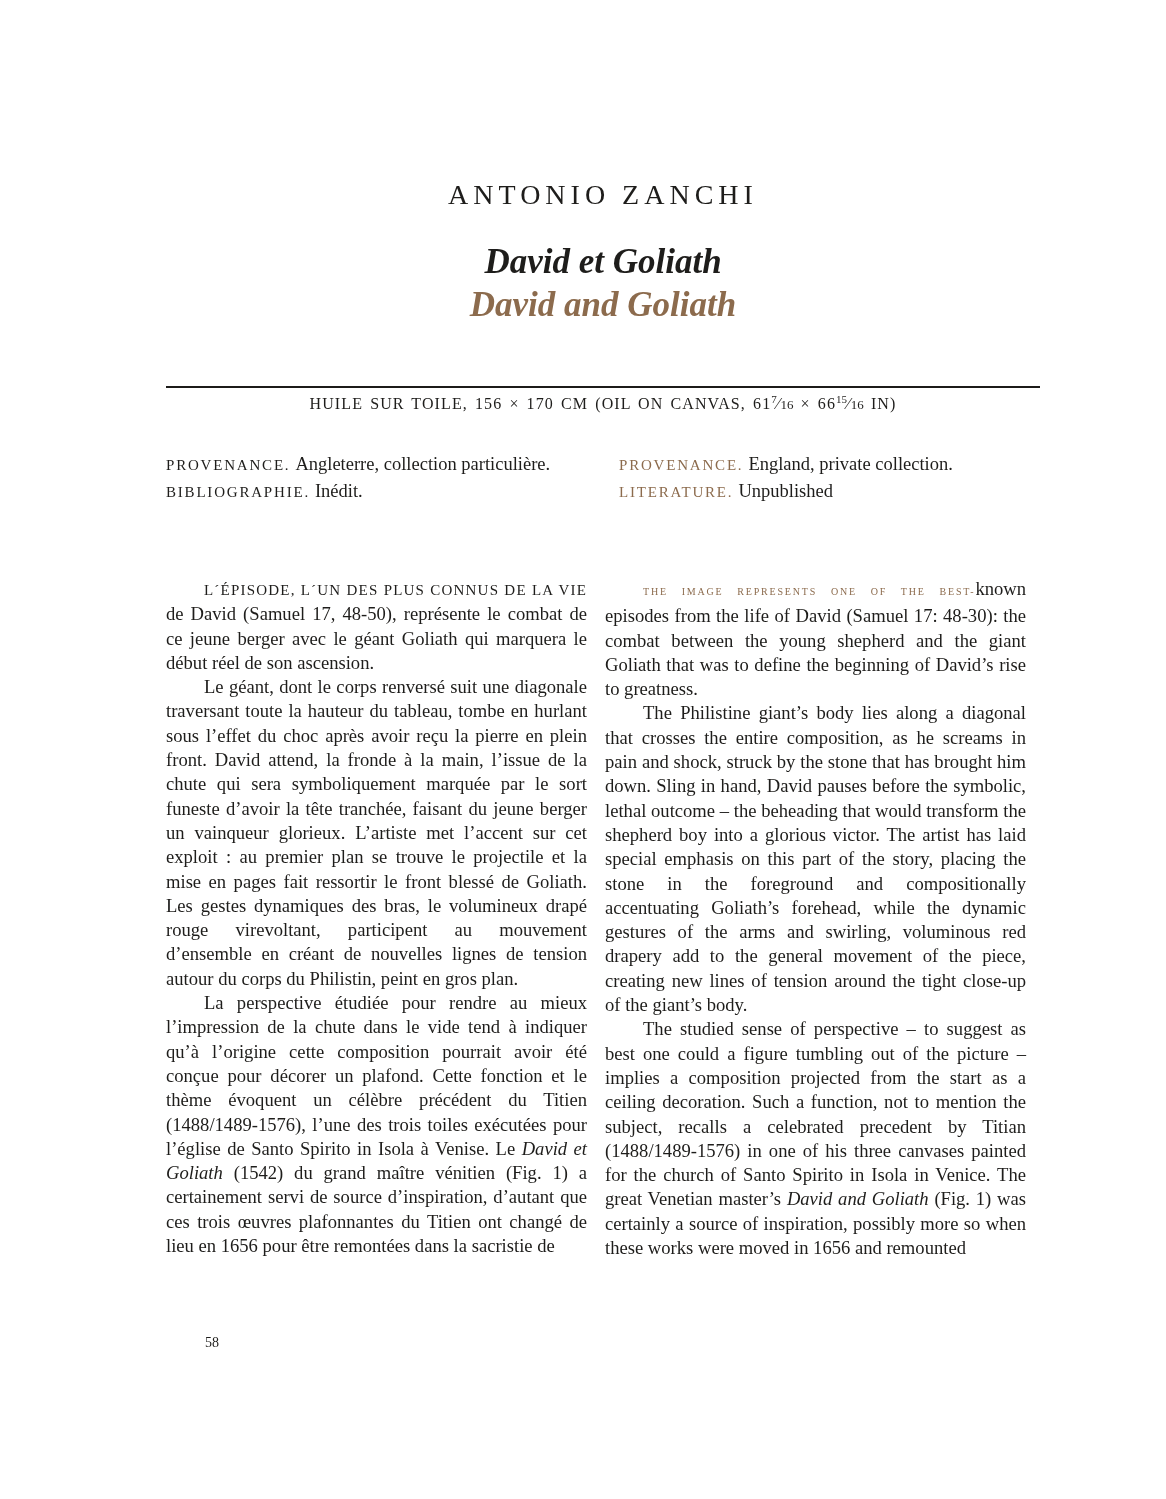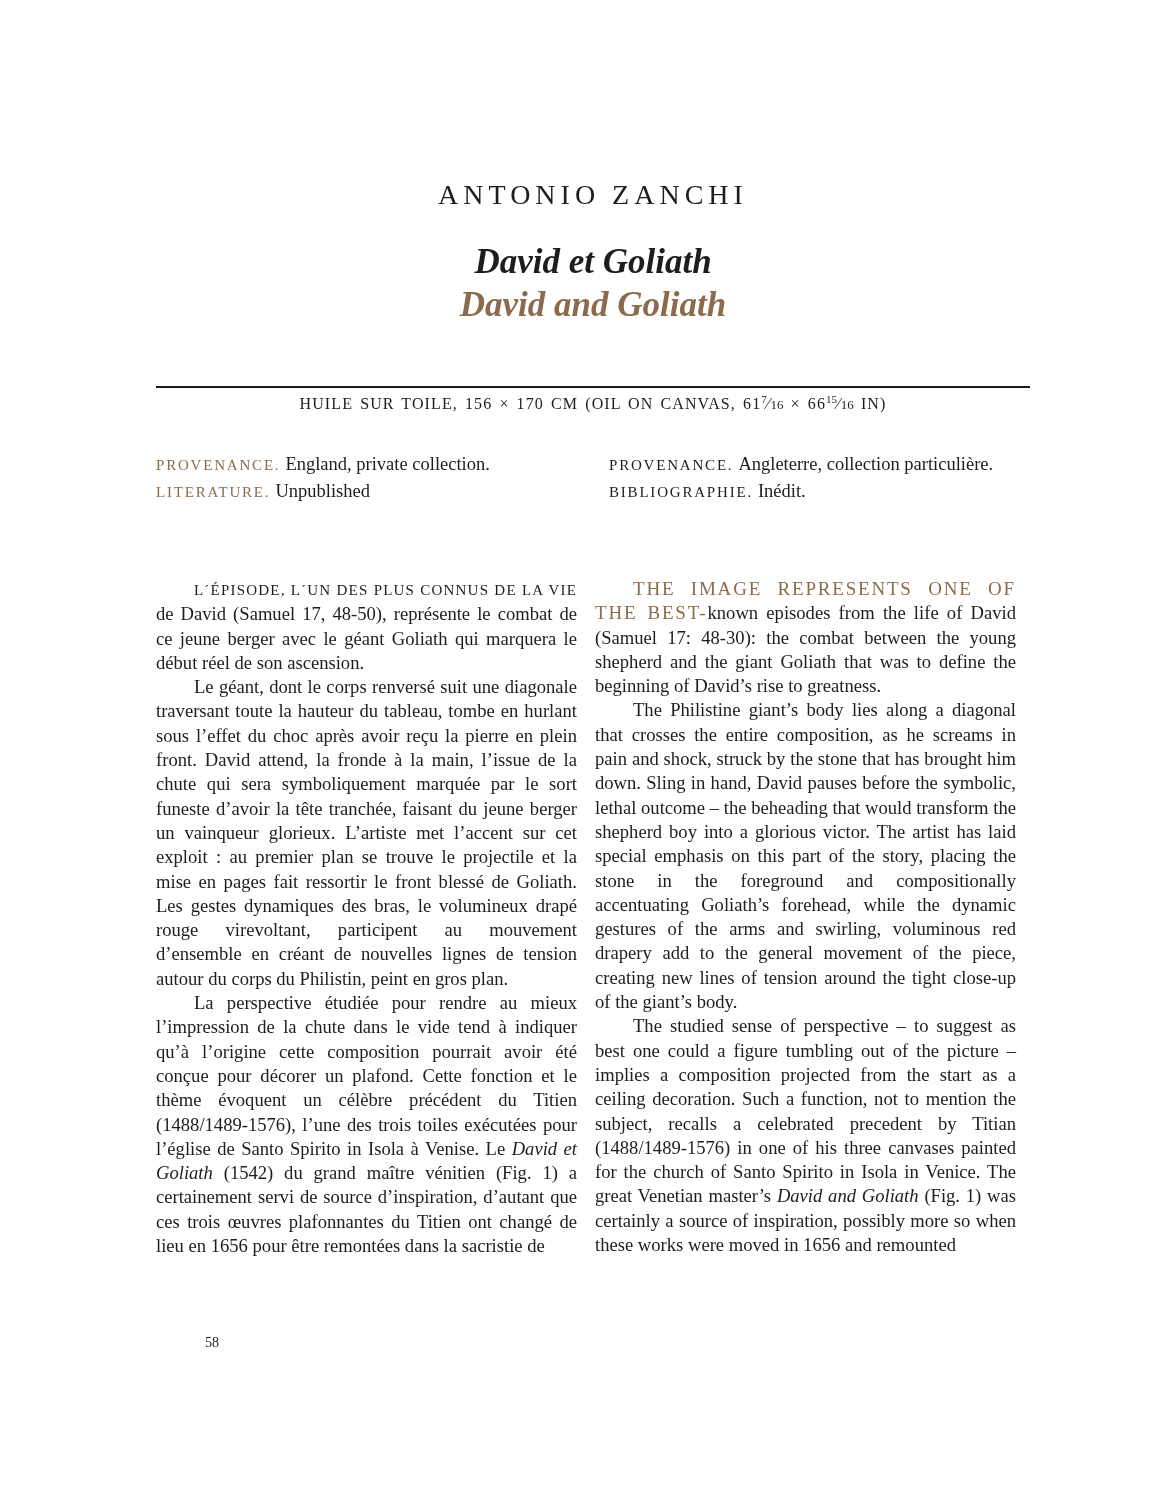--- a/index.html
+++ b/index.html
@@ -3,21 +3,21 @@
 <meta charset="utf-8">
 <style>
   html,body{margin:0;padding:0;}
   body{
     width:1166px;height:1499px;background:#ffffff;
     font-family:"Liberation Serif","DejaVu Serif",serif;
     color:var(--ink,#1e1d1b);
     position:relative;overflow:hidden;
   }
   .page{position:absolute;inset:0;}
-  .content{position:absolute;left:156px;top:0;width:874px;}
+  .content{position:absolute;left:166px;top:0;width:874px;}
 
   
   .heading{text-align:center;}
   .artist{margin-top:181px;font-size:28px;line-height:1;letter-spacing:5px;}
   .life-dates{margin-top:13px;font-size:15.5px;line-height:1;letter-spacing:3px;word-spacing:3px;}
   .title-fr{margin-top:31px;font-size:35px;line-height:43px;font-weight:bold;font-style:italic;}
   .title-en{font-size:35px;line-height:43px;font-weight:bold;font-style:italic;color:var(--accent,#8c6b4d);}
 
   
   .rule{margin:60px 0 0 0;border:none;border-top:2px solid #1c1b19;}
@@ -29,21 +29,21 @@
   .prov-grid{display:grid;grid-template-columns:421px 421px;column-gap:32px;margin-top:36px;}
   .prov-entry{margin:0;font-size:18.5px;line-height:26px;}
   .prov-label{font-size:15px;letter-spacing:1.8px;margin-right:5px;}
   .prov-label.accent{color:var(--accent,#8c6b4d);}
 
   
   .article-grid{display:grid;grid-template-columns:421px 421px;column-gap:18px;margin-top:72px;}
   .column{font-size:18.6px;line-height:24.3px;text-align:justify;hyphens:none;}
   .para{margin:0;text-indent:38px;}
   .seg-lead{font-size:15px;letter-spacing:1.2px;}
-  .seg-lead-accent{font-size:19px;letter-spacing:1.8px;color:var(--accent,#8c6b4d);}
+  .seg-lead-accent{font-size:10px;letter-spacing:1.8px;color:var(--accent,#8c6b4d);}
   .seg-italic{font-style:italic;}
 
   .page-number{position:absolute;left:205px;top:1336px;font-size:14px;line-height:1;}
 </style>
 </head>
 <body>
 
 <div class="page">
   <div class="content">
 
@@ -53,32 +53,32 @@
       <div class="title-en">David and Goliath</div>
     </header>
 
     <hr class="rule">
 
     <div class="medium-line"><span class="seg-normal">HUILE SUR TOILE, 156 × 170 CM (OIL ON CANVAS, 61</span><span class="seg-sup">7</span><span class="seg-normal">⁄</span><span class="seg-den">16</span><span class="seg-normal"> × 66</span><span class="seg-sup">15</span><span class="seg-normal">⁄</span><span class="seg-den">16</span><span class="seg-normal"> IN)</span></div>
 
     <div class="prov-grid">
       <div class="prov-col">
         <p class="prov-entry">
+          <span class="prov-label">PROVENANCE.</span><span class="prov-value">Angleterre, collection particulière.</span>
+        </p>
+        <p class="prov-entry">
+          <span class="prov-label">BIBLIOGRAPHIE.</span><span class="prov-value">Inédit.</span>
+        </p>
+      </div>
+      <div class="prov-col">
+        <p class="prov-entry">
           <span class="prov-label accent">PROVENANCE.</span><span class="prov-value">England, private collection.</span>
         </p>
         <p class="prov-entry">
           <span class="prov-label accent">LITERATURE.</span><span class="prov-value">Unpublished</span>
-        </p>
-      </div>
-      <div class="prov-col">
-        <p class="prov-entry">
-          <span class="prov-label">PROVENANCE.</span><span class="prov-value">Angleterre, collection particulière.</span>
-        </p>
-        <p class="prov-entry">
-          <span class="prov-label">BIBLIOGRAPHIE.</span><span class="prov-value">Inédit.</span>
         </p>
       </div>
     </div>
 
     <div class="article-grid">
       <div class="column">
           <p class="para"><span class="seg-lead">L´ÉPISODE, L´UN DES PLUS CONNUS DE LA VIE</span><span class="seg-normal"> de David (Samuel 17, 48-50), représente le combat de ce jeune berger avec le géant Goliath qui marquera le début réel de son ascension.</span></p>
           <p class="para"><span class="seg-normal">Le géant, dont le corps renversé suit une diagonale traversant toute la hauteur du tableau, tombe en hurlant sous l’effet du choc après avoir reçu la pierre en plein front. David attend, la fronde à la main, l’issue de la chute qui sera symboliquement marquée par le sort funeste d’avoir la tête tranchée, faisant du jeune berger un vainqueur glorieux. L’artiste met l’accent sur cet exploit : au premier plan se trouve le projectile et la mise en pages fait ressortir le front blessé de Goliath. Les gestes dynamiques des bras, le volumineux drapé rouge virevoltant, participent au mouvement d’ensemble en créant de nouvelles lignes de tension autour du corps du Philistin, peint en gros plan.</span></p>
           <p class="para"><span class="seg-normal">La perspective étudiée pour rendre au mieux l’impression de la chute dans le vide tend à indiquer qu’à l’origine cette composition pourrait avoir été conçue pour décorer un plafond. Cette fonction et le thème évoquent un célèbre précédent du Titien (1488/1489-1576), l’une des trois toiles exécutées pour l’église de Santo Spirito in Isola à Venise. Le </span><span class="seg-italic">David et Goliath</span><span class="seg-normal"> (1542) du grand maître vénitien (Fig. 1) a certainement servi de source d’inspiration, d’autant que ces trois œuvres plafonnantes du Titien ont changé de lieu en 1656 pour être remontées dans la sacristie de</span></p>
         </div>

